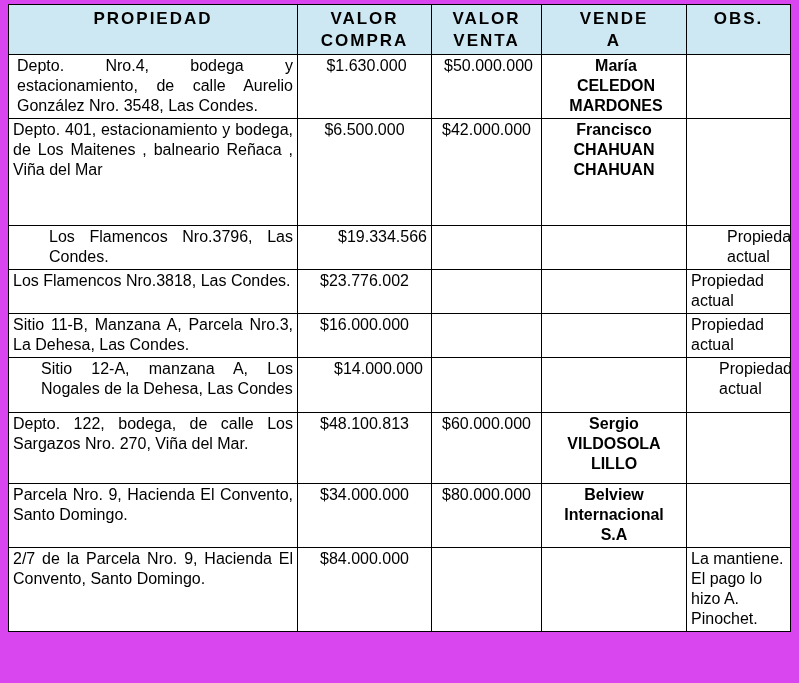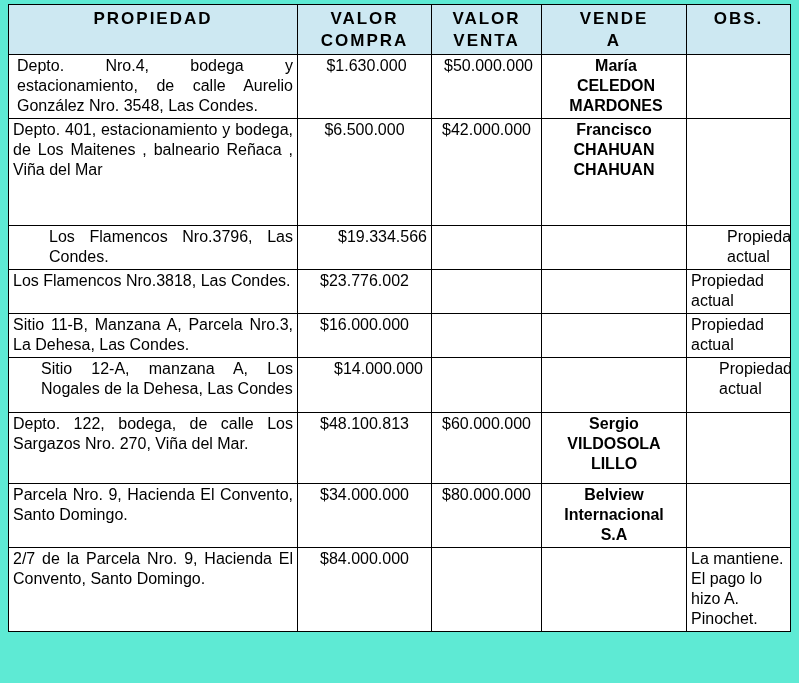--- a/index.html
+++ b/index.html
@@ -7,21 +7,21 @@
     padding: 0;
     background: #fbfbfb;
     font-family: "Liberation Sans", "DejaVu Sans", sans-serif;
     color: #000;
   }
   .sheet {
     width: 799px;
     height: 683px;
     box-sizing: border-box;
     padding: 4px 8px 7px 8px;
-    background: #5eead4;
+    background: #d946ef;
   }
   table.props {
     border-collapse: collapse;
     table-layout: fixed;
     width: 782px;
     background: #fff;
   }
   table.props th, table.props td {
     border: 1.5px solid #000;
     vertical-align: top;

